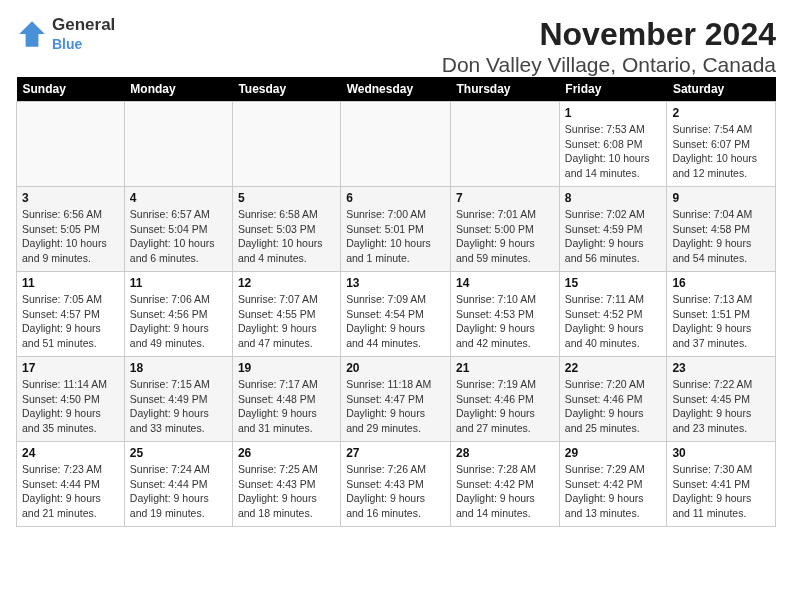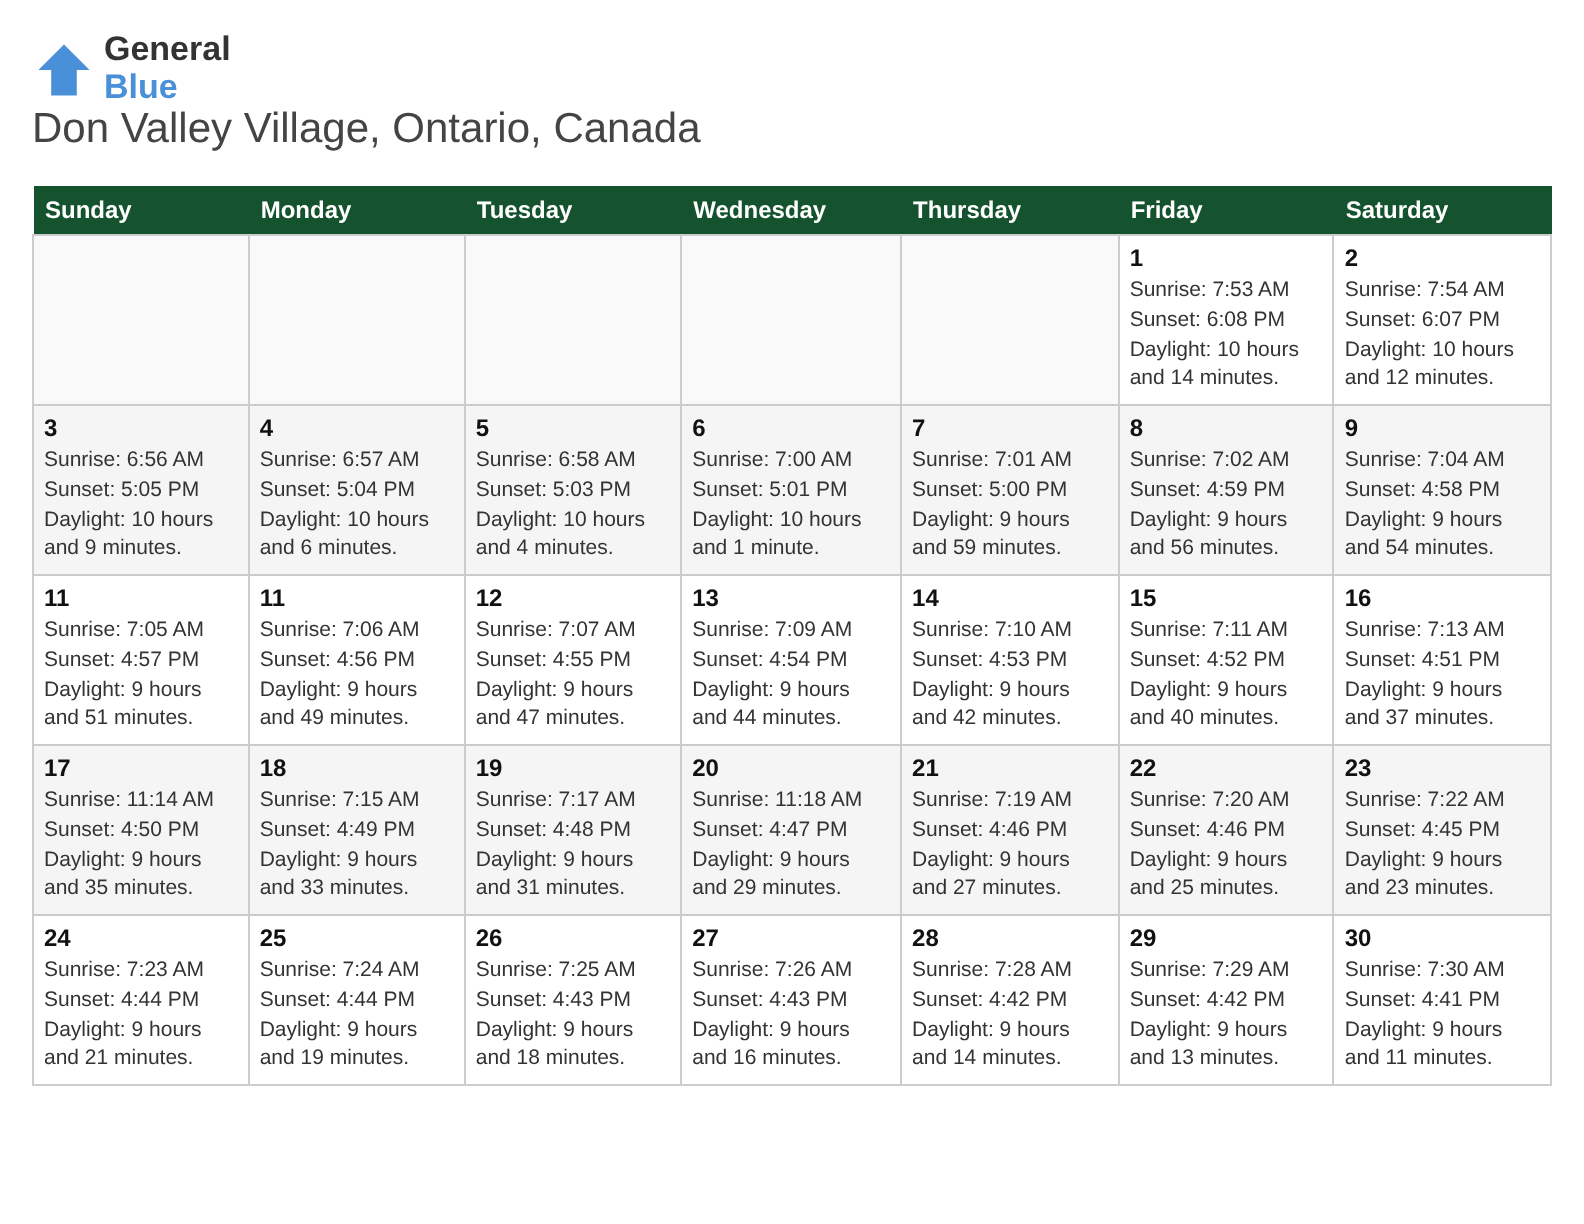--- a/index.html
+++ b/index.html
@@ -7,22 +7,21 @@
       font-family: Arial, sans-serif;
       background: #fff;
       width: 792px;
       min-height: 612px;
       padding: 16px;
     }
     .header-area {
       display: flex;
       justify-content: space-between;
       align-items: flex-start;
-      margin-bottom: 16px;
-      flex-direction: column;
+      margin-bottom: 0;
     }
     .logo {
       display: flex;
       align-items: center;
       gap: 4px;
     }
     .logo-icon {
       width: 32px;
       height: 32px;
     }
@@ -37,21 +36,21 @@
     .location-title {
       font-size: 21px;
       color: #444;
     }
     table {
       width: 100%;
       border-collapse: collapse;
       font-size: 11px;
     }
     th {
-      background-color: #14532d;
+      background-color: #000000;
       color: #fff;
       text-align: left;
       padding: 5px 6px;
       font-size: 12px;
       font-weight: bold;
     }
     td {
       border: 1px solid #ccc;
       vertical-align: top;
       padding: 4px 5px;
@@ -87,25 +86,26 @@
 <div class="header-area">
   <div class="logo">
     <svg class="logo-icon" viewBox="0 0 40 40" xmlns="http://www.w3.org/2000/svg">
       <polygon points="20,4 36,20 28,20 28,36 12,36 12,20 4,20" fill="#4a90d9"></polygon>
     </svg>
     <div>
       <div style="line-height:1.1">
         <span style="font-size:17px;font-weight:bold;color:#333;">General</span>
       </div>
       <div style="line-height:1.1">
-        <span style="font-size:17px;font-weight:bold;color:#4a90d9;">Blue</span>
+        <span style="font-size:14px;font-weight:bold;color:#4a90d9;">Blue</span>
       </div>
     </div>
   </div>
   <div class="title-area">
+    <div class="month-title">November 2024</div>
     <div class="location-title">Don Valley Village, Ontario, Canada</div>
   </div>
 </div>
 
 <table>
   <thead>
     <tr id="weekday-header">
     <th>Sunday</th>
         <th>Monday</th>
         <th>Tuesday</th>
@@ -212,21 +212,21 @@
         </td>
         <td>
           <div class="day-num">15</div>
           <div class="day-info">Sunrise: 7:11 AM
 Sunset: 4:52 PM
 Daylight: 9 hours and 40 minutes.</div>
         </td>
         <td>
           <div class="day-num">16</div>
           <div class="day-info">Sunrise: 7:13 AM
-Sunset: 4:51 PM
+Sunset: 1:51 PM
 Daylight: 9 hours and 37 minutes.</div>
         </td>
       </tr>
       <tr>
         <td class="shaded">
           <div class="day-num">17</div>
           <div class="day-info">Sunrise: 11:14 AM
 Sunset: 4:50 PM
 Daylight: 9 hours and 35 minutes.</div>
         </td>

